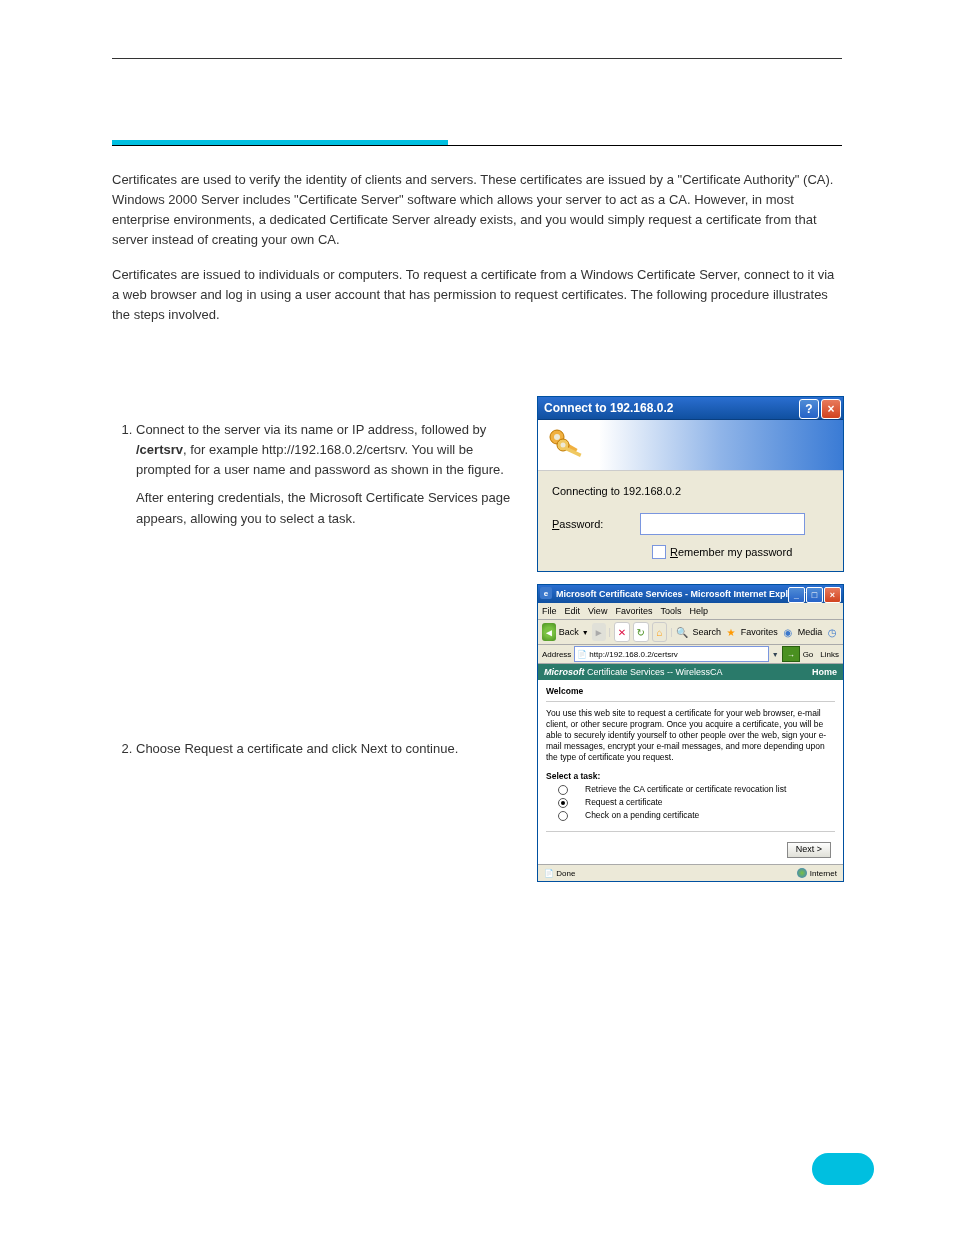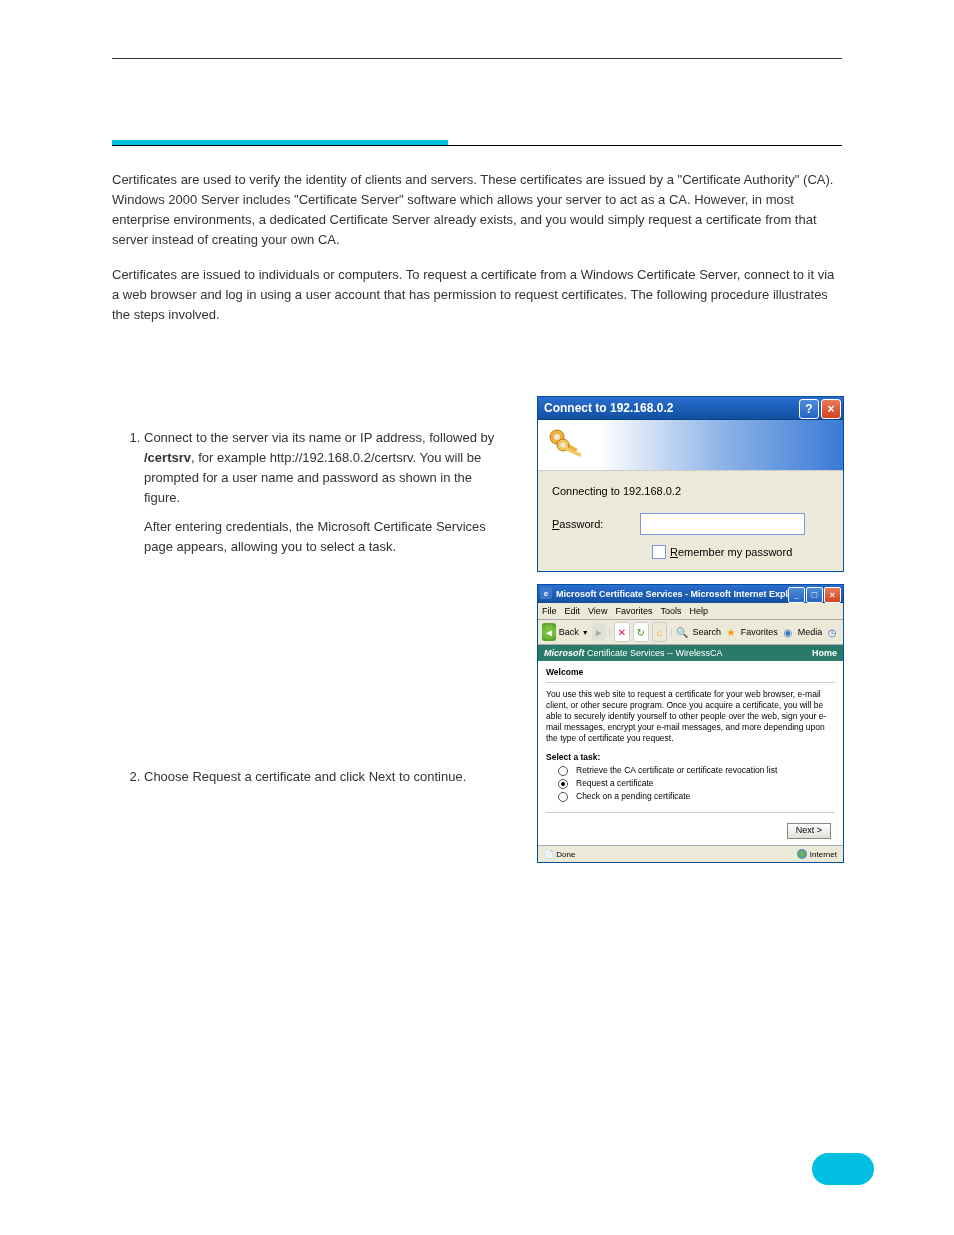--- a/index.html
+++ b/index.html
@@ -3,21 +3,21 @@
 <meta charset="utf-8">
 <style>
 body{margin:0;font-family:Arial,sans-serif;background:#fff;color:#333;font-size:14px}
 .page{width:954px;height:1235px;position:relative;margin:0 auto;background:#fff}
 .header-rule{position:absolute;top:58px;left:112px;right:112px;border-top:1px solid #333}
 .blue-rule-thick{position:absolute;top:140px;left:112px;width:336px;height:5px;background:#00bfe0}
 .black-rule-thin{position:absolute;top:145px;left:112px;right:112px;border-top:1.5px solid #000}
 .intro-text{position:absolute;top:170px;left:112px;right:112px;font-size:13px;line-height:1.55}
 .intro-text p{margin:0 0 14px 0}
 .left-col{position:absolute;top:416px;left:112px;width:410px;font-size:13px;line-height:1.55}
-.left-col ol{margin:12px;padding-left:20px}
+.left-col ol{margin:4px;padding-left:20px}
 .left-col li{margin-bottom:14px}
 .right-col{position:absolute;top:396px;left:537px;width:259px}
 
 .dlg1{width:305px;background:#ece9d8;border:1px solid #0050a0;font-size:11px;color:#000;position:relative}
 .dlg1-title{height:22px;background:linear-gradient(to bottom,#2a6ed0 0%,#1d5fb8 50%,#1050a0 100%);color:#fff;font-weight:bold;display:flex;align-items:center;padding-left:6px;font-size:12px;border-bottom:1px solid #0a3f80}
 .dlg1-title-btns{position:absolute;right:2px;top:2px;display:flex;gap:2px}
 .dlg1-btn{width:18px;height:18px;border:1px solid #fff;border-radius:3px;display:flex;align-items:center;justify-content:center;font-weight:bold;font-size:12px;color:#fff}
 .help-btn{background:linear-gradient(#4f8cd6,#2562c7)}
 .close-btn{background:linear-gradient(#e87a5c,#d1431f)}
 .dlg1-banner{height:50px;background:linear-gradient(to right,#fff 0%,#fff 20%,#8fb4e8 60%,#3a7bd5 100%);position:relative;border-bottom:1px solid #ccc}
@@ -56,21 +56,21 @@
 .addr-bar{height:18px;background:#ece9d8;display:flex;align-items:center;padding:0 4px;gap:3px;border-bottom:1px solid #aaa;font-size:8px}
 .addr-input{flex:1;height:14px;background:#fff;border:1px solid #7a96df;padding-left:2px;display:flex;align-items:center}
 .go-btn{width:16px;height:14px;background:#4a9020;color:#fff;display:flex;align-items:center;justify-content:center;border:1px solid #2a6010}
 .ms-header{background:#2a7a6a;color:#fff;padding:3px 6px;font-size:9px;display:flex;justify-content:space-between;align-items:center}
 .ms-header em{font-style:italic;font-weight:bold}
 .home-link{font-weight:bold}
 .ie-content{padding:6px 8px;font-size:8.5px;line-height:1.3}
 .welcome{font-weight:bold;margin-bottom:4px}
 .hr-line{border:none;border-top:1px solid #ccc;margin:2px 0 6px 0}
 .task-title{font-weight:bold;margin-top:8px}
-.radio-row{display:flex;align-items:center;gap:8px;margin-left:12px;margin-top:2px}
+.radio-row{display:flex;align-items:center;gap:17px;margin-left:12px;margin-top:2px}
 .radio{width:8px;height:8px;border:1px solid #555;border-radius:50%;display:flex;align-items:center;justify-content:center}
 .radio.sel::after{content:"";width:4px;height:4px;background:#000;border-radius:50%}
 .next-row{text-align:right;margin-top:10px;padding-right:4px}
 .next-btn{display:inline-block;padding:1px 8px;border:1px solid #888;background:linear-gradient(#fdfdfd,#e0e0d8);font-size:9px}
 .ie-status{height:16px;background:#ece9d8;border-top:1px solid #aaa;display:flex;align-items:center;justify-content:space-between;padding:0 6px;font-size:8px}
 .inet{display:flex;align-items:center;gap:3px}
 .globe{width:10px;height:10px;background:radial-gradient(circle,#7ac142,#3a7bd5);border-radius:50%}
 
 .page-pill{position:absolute;bottom:50px;right:80px;width:62px;height:32px;background:#00bfe0;border-radius:16px}
 
@@ -163,20 +163,31 @@
         <div class="tb-icon home-ico">⌂</div>
         <span style="color:#ccc">|</span>
         <div class="tb-icon search-ico">🔍</div>
         <span>Search</span>
         <div class="tb-icon fav-ico">★</div>
         <span>Favorites</span>
         <div class="tb-icon media-ico">◉</div>
         <span>Media</span>
         <div class="tb-icon" style="color:#3b78cc">◷</div>
       </div>
+      <div class="addr-bar">
+        <span>Address</span>
+        <div class="addr-input">
+          <span style="margin-right:2px">📄</span>
+          <span>http://192.168.0.2/certsrv</span>
+        </div>
+        <span style="font-size:7px;color:#345">▼</span>
+        <div class="go-btn">→</div>
+        <span>Go</span>
+        <span style="margin-left:4px">Links</span>
+      </div>
       <div class="ms-header">
         <span><em>Microsoft</em><span> Certificate Services  --  WirelessCA</span></span>
         <span class="home-link">Home</span>
       </div>
       <div class="ie-content">
         <div class="welcome">Welcome</div>
         <hr class="hr-line">
         <div>You use this web site to request a certificate for your web browser, e-mail client, or other secure program. Once you acquire a certificate, you will be able to securely identify yourself to other people over the web, sign your e-mail messages, encrypt your e-mail messages, and more depending upon the type of certificate you request.</div>
         <div class="task-title">Select a task:</div>
         <div class="radio-row">

